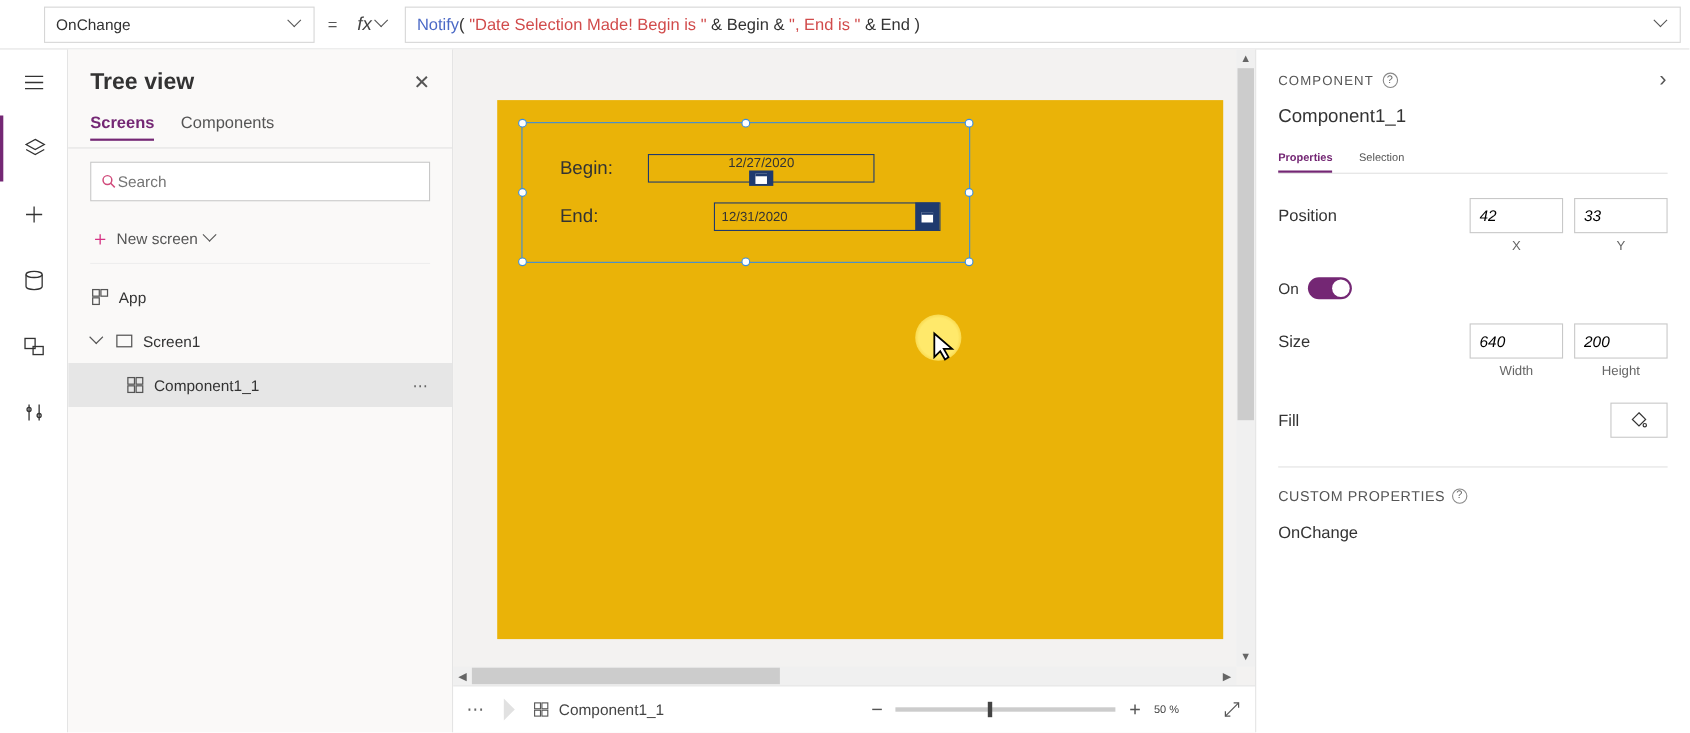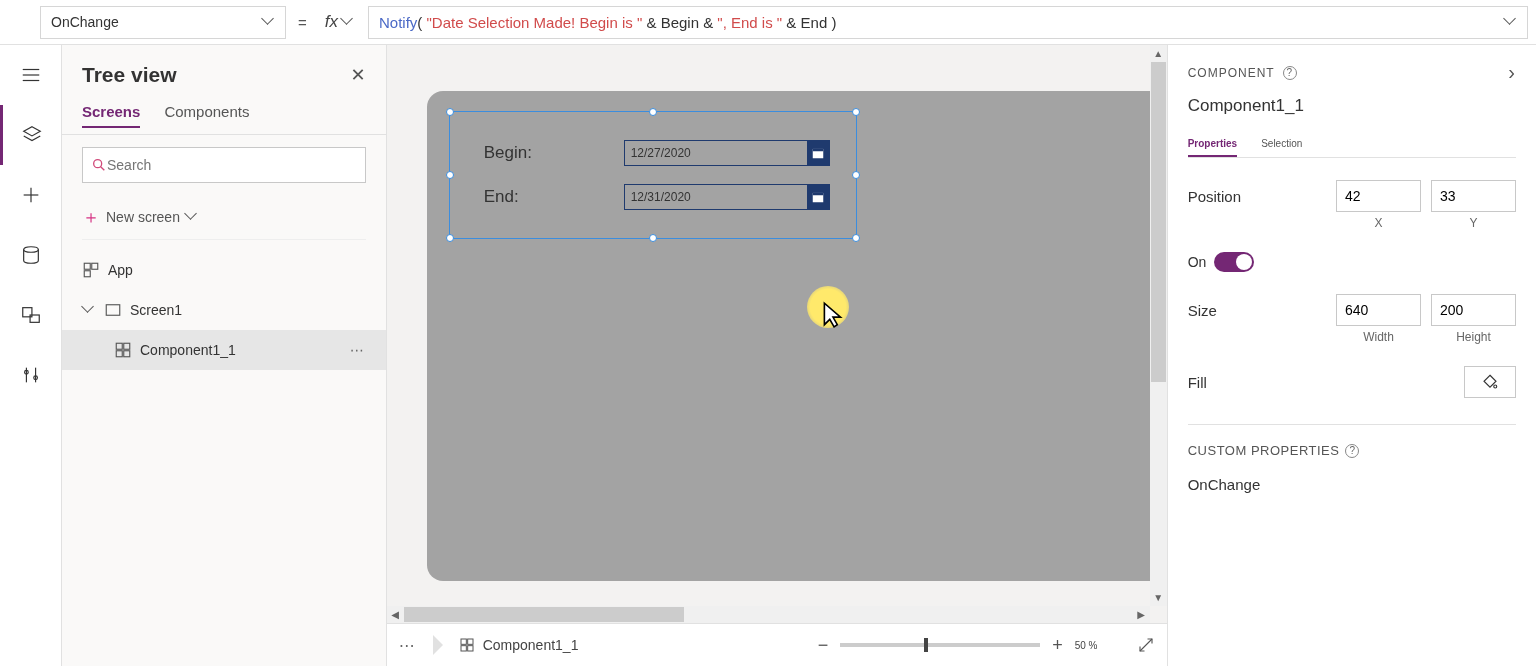--- a/index.html
+++ b/index.html
@@ -46,21 +46,21 @@
 
 
 .canvas-area { flex: 1; background: #f3f2f1; display: flex; flex-direction: column; position: relative; }
 .canvas-scroll { position: absolute; right: 0; top: 0; width: 17px; bottom: 60px; background: #f0f0f0; display: flex; flex-direction: column; align-items: center; justify-content: space-between; }
 .canvas-scroll .arrow { height: 17px; width: 17px; display: flex; align-items: center; justify-content: center; color: #666; font-size: 10px; }
 .canvas-scroll .thumb { position: absolute; top: 17px; width: 15px; height: 320px; background: #cccccc; }
 .canvas-hscroll { position: absolute; left: 0; right: 17px; bottom: 43px; height: 17px; background: #f0f0f0; display: flex; align-items: center; }
 .canvas-hscroll .arrow { width: 17px; height: 17px; display: flex; align-items: center; justify-content: center; color: #666; font-size: 10px; }
 .canvas-hscroll .thumb { height: 15px; width: 280px; background: #cccccc; margin-left: 0; }
 .canvas-bg { flex: 1; padding: 46px 0 0 40px; }
-.screen-canvas { width: 740px; height: 490px; background: #a3a3a3; position: relative; border-radius: 16px; }
+.screen-canvas { width: 660px; height: 490px; background: #eab308; position: relative; }
 
 
 .sel-box { position: absolute; left: 22px; top: 20px; width: 408px; height: 128px; border: 1px solid #3b8dde; }
 .handle { position: absolute; width: 8px; height: 8px; background: #fff; border: 1px solid #3b8dde; border-radius: 50%; }
 .h-tl { left: -4px; top: -4px; } .h-tc { left: 50%; top: -4px; margin-left: -4px; } .h-tr { right: -4px; top: -4px; }
 .h-ml { left: -4px; top: 50%; margin-top: -4px; } .h-mr { right: -4px; top: 50%; margin-top: -4px; }
 .h-bl { left: -4px; bottom: -4px; } .h-bc { left: 50%; bottom: -4px; margin-left: -4px; } .h-br { right: -4px; bottom: -4px; }
 
 .field-row { position: absolute; display: flex; align-items: center; gap: 20px; }
 .field-row .lbl { font-size: 17px; color: #333; width: 60px; }
@@ -85,21 +85,21 @@
 .props { width: 395px; border-left: 1px solid #e1e1e1; padding: 16px 20px; display: flex; flex-direction: column; }
 .props-head { display: flex; align-items: center; gap: 8px; color: #555; font-size: 12px; letter-spacing: 1px; }
 .props-head .spacer { flex: 1; }
 .comp-name { font-size: 17px; color: #333; margin: 12px 0 16px 0; }
 .prop-tabs { display: flex; gap: 24px; border-bottom: 1px solid #e1e1e1; }
 .prop-tab { font-size: 10px; padding: 6px 0; cursor: pointer; color: #555; }
 .prop-tab.active { color: #742774; border-bottom: 2px solid #742774; font-weight: 600; }
 .prop-row { display: flex; align-items: center; margin-top: 22px; }
 .prop-row .lbl { font-size: 15px; color: #333; flex: 1; }
 .prop-row .inputs { display: flex; gap: 10px; }
-.num-in { width: 85px; height: 32px; border: 1px solid #c8c8c8; padding: 4px 8px; font-size: 14px; }
+.num-in { width: 85px; height: 32px; border: 1px solid #c8c8c8; padding: 4px 8px; font-size: 14px; font-style: italic; }
 .sub-lbls { display: flex; gap: 10px; margin-top: 4px; justify-content: flex-end; }
 .sub-lbls span { width: 85px; text-align: center; font-size: 12px; color: #666; }
 .toggle { width: 40px; height: 20px; background: #742774; border-radius: 10px; position: relative; }
 .toggle::after { content: ""; position: absolute; right: 2px; top: 2px; width: 16px; height: 16px; background: #fff; border-radius: 50%; }
 .toggle-lbl { font-size: 14px; margin-right: 8px; }
 .fill-swatch { width: 52px; height: 32px; border: 1px solid #c8c8c8; display: flex; align-items: center; justify-content: center; }
 .sect-hr { border: none; border-top: 1px solid #e1e1e1; margin: 26px 0 18px 0; }
 .custom-head { font-size: 13px; color: #555; letter-spacing: 0.5px; display: flex; align-items: center; gap: 6px; }
 .custom-item { font-size: 15px; color: #333; margin-top: 18px; }
 
@@ -236,21 +236,21 @@
           <div class="handle h-tc"></div>
           <div class="handle h-tr"></div>
           <div class="handle h-ml"></div>
           <div class="handle h-mr"></div>
           <div class="handle h-bl"></div>
           <div class="handle h-bc"></div>
           <div class="handle h-br"></div>
 
           <div class="field-row" style="left:34px; top:28px;">
             <span class="lbl">Begin:</span>
-            <div class="date-input" style="margin-left:60px;">
+            <div class="date-input" style="flex-direction:column;">
               <span class="val">12/27/2020</span>
               <span class="cal">
                   <svg viewBox="0 0 24 24">
                     <rect x="3" y="5" width="18" height="16" fill="#fff"></rect>
                     <rect x="3" y="5" width="18" height="4" fill="#1f3a6e"></rect>
                   </svg>
                 </span>
             </div>
           </div>
           <div class="field-row" style="left:34px; top:72px;">

